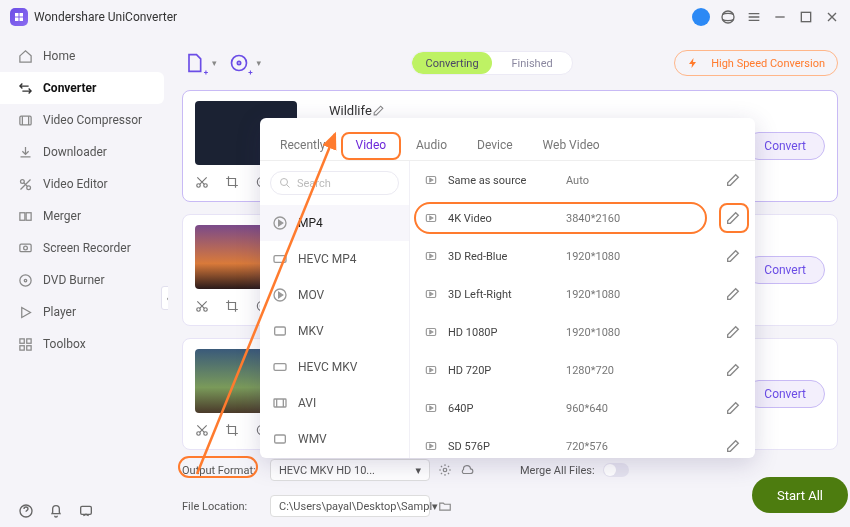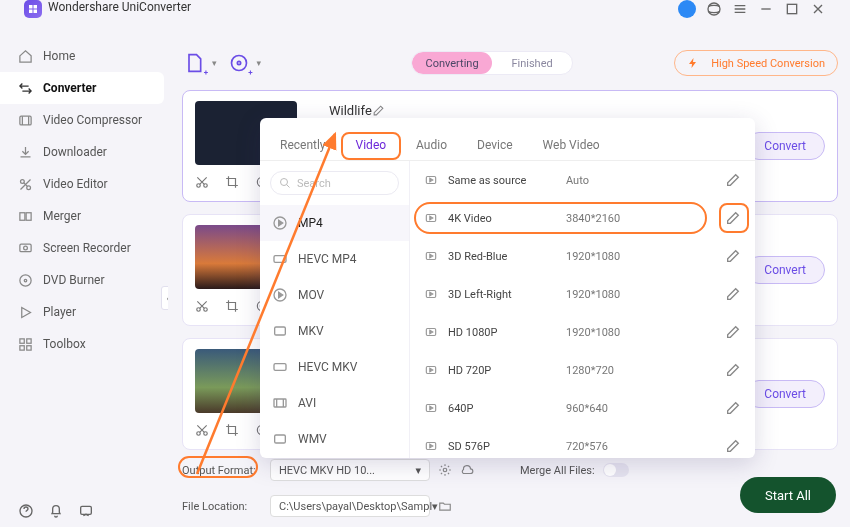--- a/index.html
+++ b/index.html
@@ -1,17 +1,17 @@
 <!DOCTYPE html>
 <html><head>
 <meta charset="utf-8">
 <style>
 *{box-sizing:border-box;margin:0;padding:0;font-family:-apple-system,BlinkMacSystemFont,"Segoe UI",Roboto,Arial,sans-serif}
 body{width:850px;height:527px;background:#f5f4f9;overflow:hidden;position:relative;font-size:12px;color:#333}
-.titlebar{height:34px;display:flex;align-items:flex-start;padding:0 24px;background:#f5f4f9}
+.titlebar{height:34px;display:flex;align-items:center;padding:0 10px;background:#f5f4f9}
 .logo{width:18px;height:18px;border-radius:5px;background:linear-gradient(135deg,#6b4de6,#8b6cf0);display:flex;align-items:center;justify-content:center;margin-right:6px}
 .logo svg{width:12px;height:12px}
 .app-title{font-size:12px;color:#333}
 .tb-right{margin-left:auto;display:flex;align-items:center;gap:10px}
 .avatar{width:18px;height:18px;border-radius:50%;background:#2c89f5}
 .tb-ico{width:16px;height:16px;color:#666;cursor:pointer;display:flex;align-items:center;justify-content:center}
 .body{display:flex;height:493px}
 .sidebar{width:168px;background:#f5f4f9;padding-top:6px;position:relative}
 .nav-item{height:32px;display:flex;align-items:center;padding:0 18px;font-size:12px;color:#555;cursor:pointer;gap:10px}
 .nav-item.active{background:#fff;color:#111;font-weight:700;border-radius:0 6px 6px 0;margin-right:4px}
@@ -19,21 +19,21 @@
 .nav-item.active .nav-ico{color:#333}
 .collapse-badge{position:absolute;right:-7px;top:252px;width:14px;height:24px;background:#fff;border:1px solid #e2e0ee;border-radius:3px;display:flex;align-items:center;justify-content:center;font-size:10px;color:#888;cursor:pointer}
 .sb-footer{position:absolute;bottom:8px;left:18px;display:flex;gap:14px}
 .main{flex:1;background:#f5f4f9;padding:8px 12px 0 14px;position:relative;display:flex;flex-direction:column}
 .topbar{display:flex;align-items:center;height:42px;gap:10px}
 .top-btn{width:24px;height:24px;display:flex;align-items:center;justify-content:center;color:#6b4de6;cursor:pointer;position:relative}
 .top-btn .plus{position:absolute;right:-2px;bottom:-2px;font-size:8px;font-weight:700;color:#6b4de6}
 .chev{font-size:9px;color:#888;margin-left:-4px}
 .segment{margin-left:140px;display:flex;background:#fff;border-radius:14px;height:24px;overflow:hidden;border:1px solid #eceaf5}
 .seg{width:80px;display:flex;align-items:center;justify-content:center;font-size:11px;color:#8b88a0;cursor:pointer}
-.seg.active{background:#f9a8d4;color:#4b4766;border-radius:14px}
+.seg.active{background:#bef264;color:#4b4766;border-radius:14px}
 .hsc{margin-left:auto;display:flex;align-items:center;gap:12px;border:1px solid #ffb68a;border-radius:14px;height:26px;padding:0 12px;color:#ff7b2e;font-size:11px;cursor:pointer}
 .bolt{color:#ff7b2e}
 .cards{display:flex;flex-direction:column;gap:12px;margin-top:6px}
 .card{background:#fff;border:1px solid #e7e3f6;border-radius:8px;height:112px;display:flex;align-items:stretch;padding:10px 12px;position:relative}
 .card:first-child{border-color:#c8baf5}
 .card-left{display:flex;flex-direction:column;width:120px}
 .thumb{width:102px;height:64px;border-radius:4px;background:#1b2233;overflow:hidden;position:relative}
 .thumb.sunset{background:linear-gradient(180deg,#7a4a8a 0%,#d97a3a 60%,#2a1a1a 100%)}
 .thumb.land{background:linear-gradient(180deg,#3a5a7a 0%,#7a9a5a 60%,#4a3a2a 100%)}
 .tools{display:flex;gap:16px;margin-top:10px;color:#777}
@@ -59,21 +59,21 @@
 .res-dim{color:#777}
 .res-edit{margin-left:auto;width:16px;height:16px;color:#888;cursor:pointer}
 .ring-4k{position:absolute;left:4px;right:48px;top:3px;bottom:3px;border:2px solid #ff7b2e;border-radius:18px;pointer-events:none}
 .ring-edit{position:absolute;right:6px;top:4px;width:30px;height:30px;border:2px solid #ff7b2e;border-radius:8px;pointer-events:none}
 .footer{margin-top:auto;padding:6px 0 10px 0;display:flex;flex-direction:column;gap:14px;font-size:11px;color:#555}
 .frow{display:flex;align-items:center;gap:8px}
 .flabel{width:80px}
 .fsel{width:160px;height:22px;border:1px solid #ddd;border-radius:4px;background:#fff;padding:0 8px;display:flex;align-items:center;justify-content:space-between;cursor:pointer;font-size:11px;color:#555}
 .fico{width:14px;height:14px;color:#888;cursor:pointer}
 .ring-of{position:absolute;border:2px solid #ff7b2e;border-radius:12px;pointer-events:none}
-.start-all{position:absolute;right:14px;bottom:14px;background:#14532d;color:#fff;border:none;border-radius:20px;height:36px;width:96px;font-size:13px;cursor:pointer;z-index:40}
+.start-all{position:absolute;right:2px;bottom:14px;background:#4d7c0f;color:#fff;border:none;border-radius:20px;height:36px;width:96px;font-size:13px;cursor:pointer;z-index:40}
 .toggle{width:26px;height:14px;background:#e5e3ef;border-radius:7px;position:relative}
 .toggle::after{content:"";position:absolute;width:12px;height:12px;background:#fff;border-radius:50%;top:1px;left:1px}
 svg.arrow{position:absolute;z-index:35;pointer-events:none}
 </style>
 </head>
 <body>
 
 <div class="titlebar">
   <div class="logo">
       <svg viewBox="0 0 24 24" fill="#fff">

